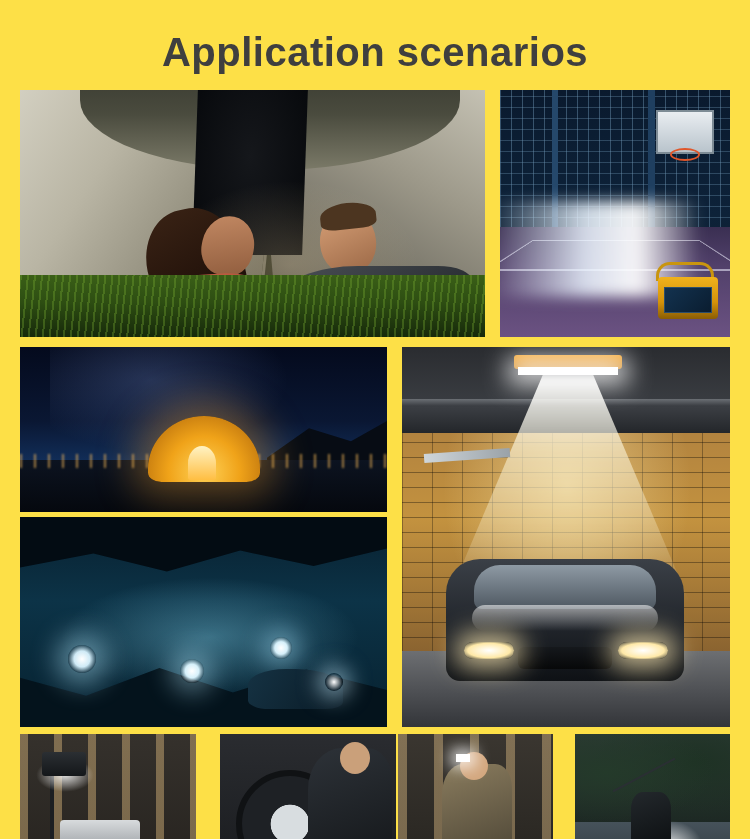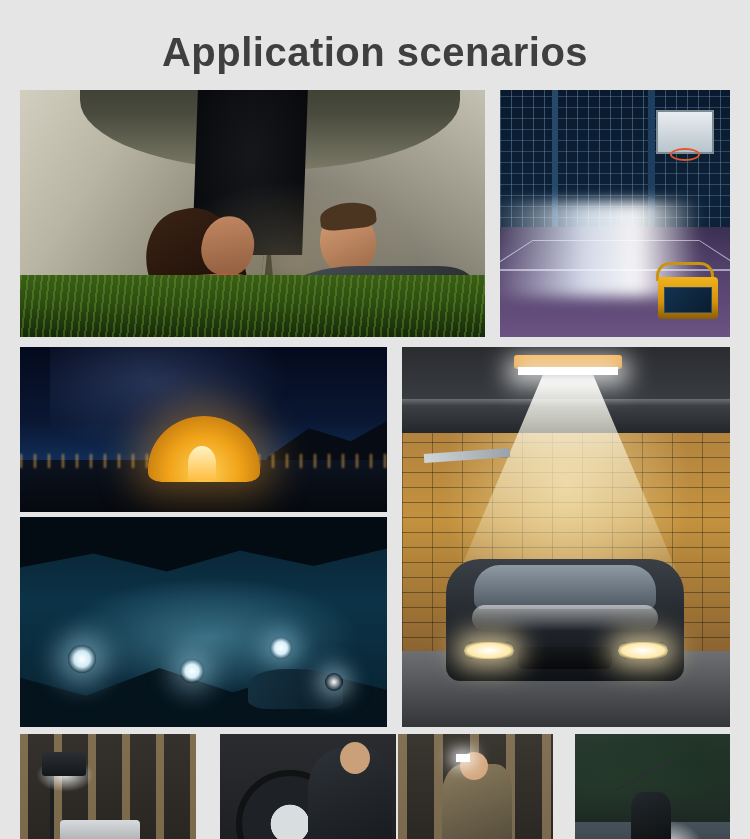--- a/index.html
+++ b/index.html
@@ -10,21 +10,21 @@
     width: 750px;
     height: 839px;
     background: #ffffff;
     font-family: "Liberation Sans", sans-serif;
     overflow: hidden;
   }
   .page {
     position: relative;
     width: 750px;
     height: 839px;
-    background: #e5e5e5;
+    background: #fde047;
   }
   .page-title {
     position: absolute;
     top: 28px;
     left: 0;
     width: 750px;
     text-align: center;
     font-size: 40px;
     font-weight: bold;
     color: #3f3f3f;

